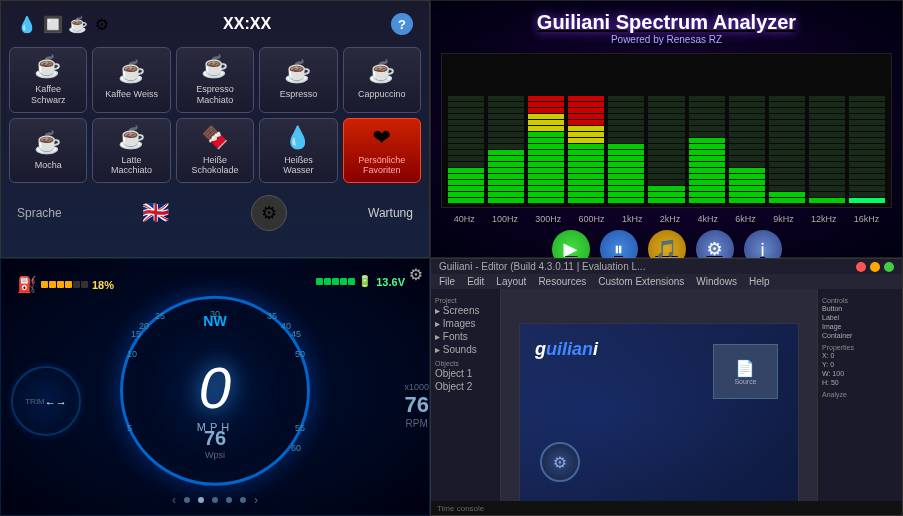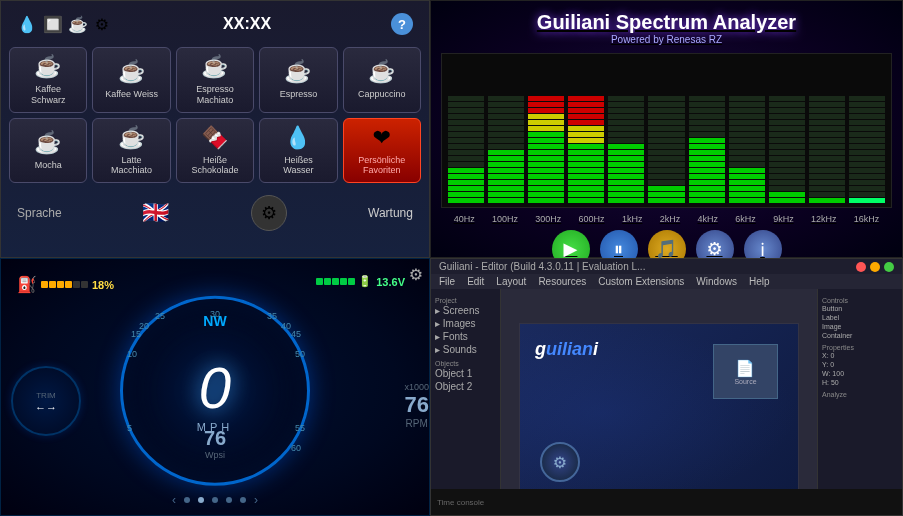--- a/index.html
+++ b/index.html
@@ -323,21 +323,21 @@
       color: #aaa;
       font-size: 7px;
       padding: 1px 0;
     }
 
     .ide-bottom-bar {
       position: absolute;
       bottom: 0;
       left: 0;
       right: 0;
-      height: 26px;
+      height: 14px;
       background: #111;
       display: flex;
       align-items: center;
       padding: 0 6px;
     }
 
     .ide-status {
       color: #666;
       font-size: 8px;
     }
@@ -721,21 +721,21 @@
         <div style="position:absolute; top:50px; right:2px; color:#4488aa; font-size:9px;">50</div>
         <div style="position:absolute; bottom:50px; right:2px; color:#4488aa; font-size:9px;">55</div>
         <div style="position:absolute; bottom:30px; right:6px; color:#4488aa; font-size:9px;">60</div>
         <div style="position:absolute; top:10px; color:#4488aa; font-size:9px; left:50%; transform:translateX(-50%);">30</div>
         <div style="position:absolute; top:12px; left:32px; color:#4488aa; font-size:9px;">25</div>
         <div style="position:absolute; top:12px; right:30px; color:#4488aa; font-size:9px;">35</div>
       </div>
     </div>
 
     <div style="position:absolute; left:10px; top:50%; transform:translateY(-30%); display:flex; flex-direction:column; align-items:center; gap:6px;">
-      <div style="width:70px; height:70px; border-radius:50%; background:radial-gradient(ellipse, #001844 0%, #000820 100%); border:2px solid #003366; box-shadow:0 0 8px #0066ff33; display:flex; align-items:center; justify-content:center; flex-direction:column;">
+      <div style="width:70px; height:70px; border-radius:50%; background:radial-gradient(ellipse, #001844 0%, #000820 100%); border:2px solid #003366; box-shadow:0 0 8px #0066ff33; display:flex; align-items:center; justify-content:center; flex-direction:row;">
         <div style="color:#556677; font-size:8px;">TRIM</div>
         <div style="color:white; font-size:11px;">←→</div>
       </div>
     </div>
 
     <div style="position:absolute; right:0; top:50%; transform:translateY(-10%); display:flex; flex-direction:column; align-items:center; gap:6px;">
       <div style="display:flex; flex-direction:column; align-items:center;">
         <span style="color:#556677; font-size:9px;">x1000</span>
         <span style="color:#88aacc; font-size:22px; font-weight:bold;">76</span>
         <span style="color:#556677; font-size:10px;">RPM</span>

